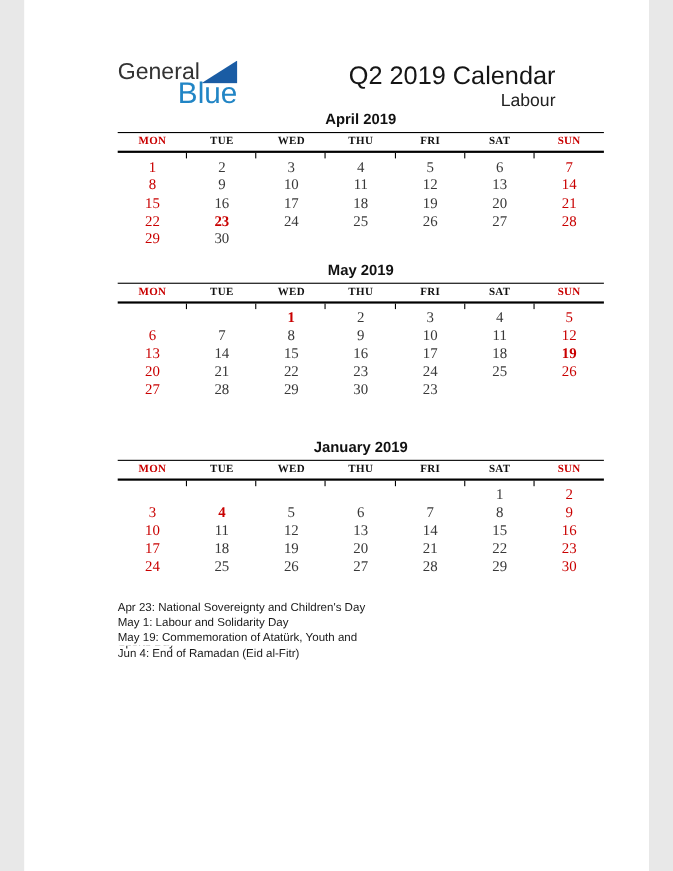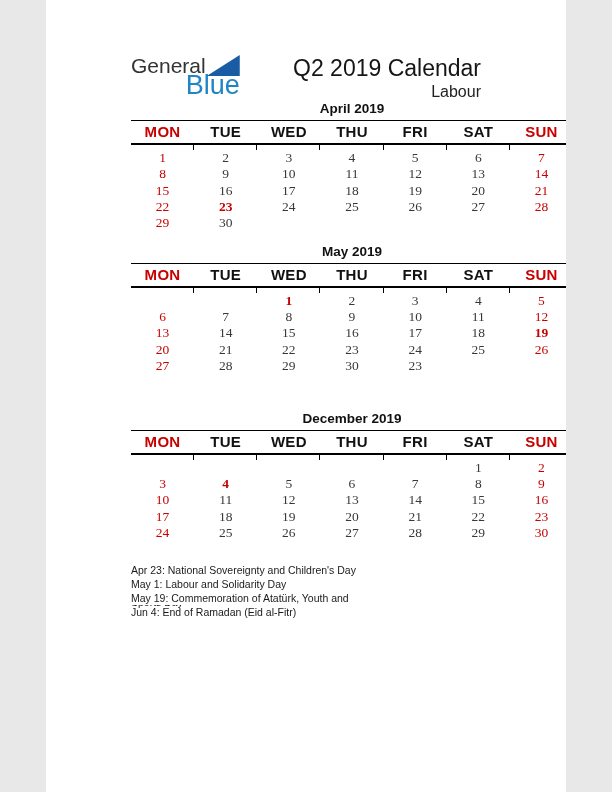--- a/index.html
+++ b/index.html
@@ -2,21 +2,21 @@
 <html><head>
 <meta charset="utf-8">
 <style>
   :root{
     --red:#C90000;
     --ink:#1a1a1a;
     --date-ink:#383838;
   }
   html,body{margin:0;padding:0;background:#e8e8e8;}
   .page{
-    width:520px;height:792px;background:#ffffff;margin:0 auto;
+    width:568px;height:792px;background:#ffffff;margin:0 auto;
     box-sizing:border-box;padding:55px 85px 0 85px;position:relative;overflow:hidden;
     font-family:"Liberation Sans",sans-serif;color:var(--ink);
   }
   
   .header{display:flex;justify-content:space-between;align-items:flex-start;}
   .logo{line-height:1;}
   .logo-row1{display:flex;align-items:flex-end;}
   .logo-general{font-size:21px;color:#333333;}
   .logo-triangle{width:33px;height:21px;background:#1A5CA4;
     clip-path:polygon(100% 0,100% 100%,0 100%);margin-left:1px;}
@@ -25,21 +25,21 @@
   .page-title{font-size:23px;font-weight:normal;margin:0;line-height:1.05;color:#151515;}
   .page-subtitle{font-size:16px;margin-top:3px;color:#222222;}
   
   .month{width:442px;}
   .month.m0{}
   .month.m1{margin-top:13px;}
   .month.m2{margin-top:37px;}
   .month-title{text-align:center;font-size:13.5px;font-weight:bold;color:#111111;margin:0 0 4px 0;}
   .head-row{display:grid;grid-template-columns:repeat(7,1fr);
     border-top:1px solid #000;border-bottom:2px solid #000;padding:2px 0 3px 0;}
-  .head-cell{text-align:center;font-size:15px;font-weight:bold;letter-spacing:.3px;color:#111111;}
+  .head-cell{text-align:center;font-size:10px;font-weight:bold;letter-spacing:.3px;color:#111111;font-family:Liberation Serif, serif;}
   .head-cell.wkend{color:var(--red);}
   .tick-row{display:grid;grid-template-columns:repeat(7,1fr);height:5px;}
   .tick-cell{border-right:1px solid #000;}
   .tick-cell:last-child{border-right:none;}
   .date-row{display:grid;grid-template-columns:repeat(7,1fr);height:16.2px;}
   .date-cell{font-family:"Liberation Serif",serif;font-size:13.5px;line-height:16.2px;
     text-align:center;color:var(--date-ink);}
   .date-cell.wkend{color:var(--red);}
   .date-cell.holiday{color:var(--red);font-weight:bold;}
   
@@ -195,21 +195,21 @@
           <div class="date-cell wkend">27</div>
           <div class="date-cell">28</div>
           <div class="date-cell">29</div>
           <div class="date-cell">30</div>
           <div class="date-cell">23</div>
           <div class="date-cell"></div>
           <div class="date-cell"></div>
         </div>
       </div>
       <div class="month m2">
-        <h2 class="month-title">December 2019</h2>
+        <h2 class="month-title">January 2019</h2>
         <div class="head-row">
           <div class="head-cell wkend">MON</div>
           <div class="head-cell">TUE</div>
           <div class="head-cell">WED</div>
           <div class="head-cell">THU</div>
           <div class="head-cell">FRI</div>
           <div class="head-cell">SAT</div>
           <div class="head-cell wkend">SUN</div>
         </div>
         <div class="tick-row">

